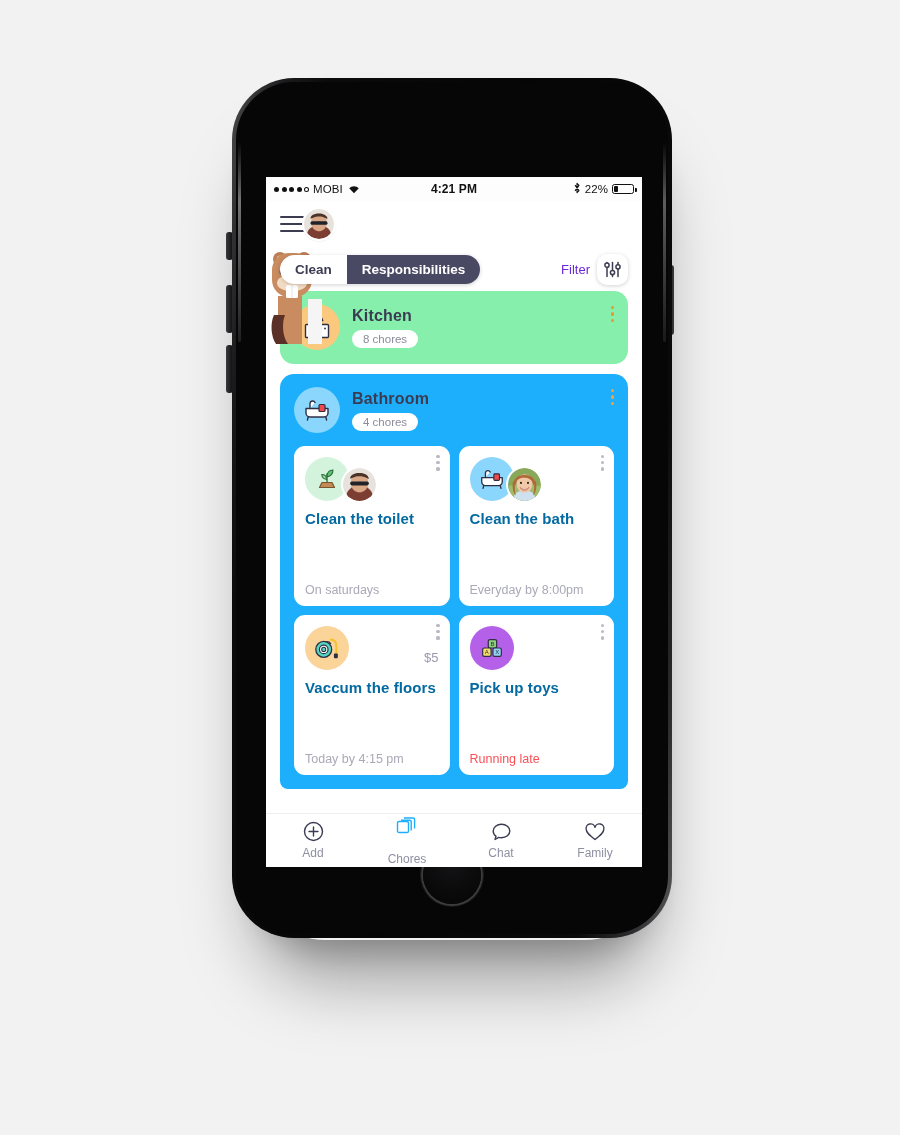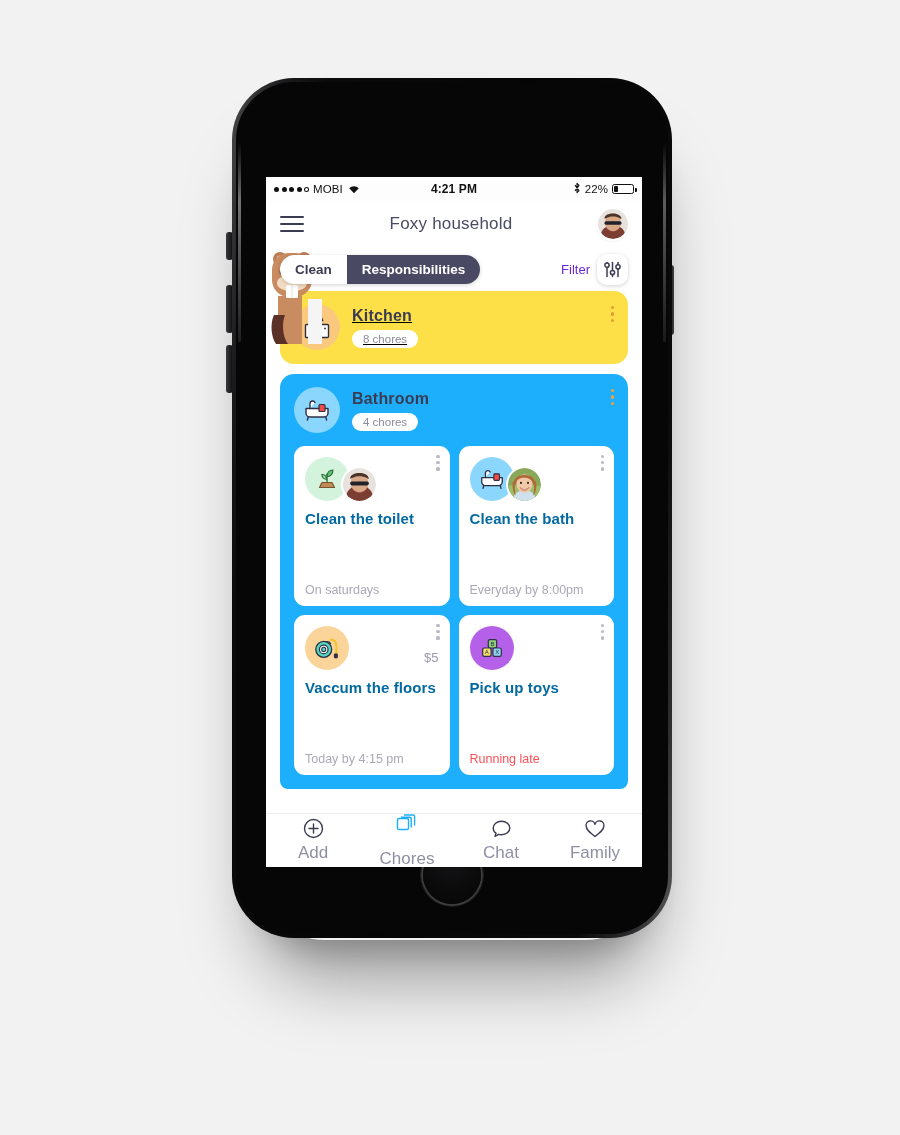--- a/index.html
+++ b/index.html
@@ -104,21 +104,21 @@
   .seg{ padding:7px 15px; font-size:13.5px; font-weight:bold; color:#3b3b52; cursor:pointer; white-space:nowrap;}
   .seg.active{ background:#4a4963; color:#fff; }
   .filter-wrap{ margin-left:auto; display:flex; align-items:center; gap:7px; z-index:3;}
   .filter-label{ font-size:13px; color:#6d28d9; }
   .filter-btn{ width:31px; height:31px; border-radius:10px; background:#fff;
     box-shadow:0 1px 4px rgba(0,0,0,.18); display:flex; align-items:center; justify-content:center; cursor:pointer;}
 
   
   .content{ position:relative; padding:0 14px; }
   .group{ border-radius:14px; padding:13px 14px 14px; position:relative; margin-bottom:10px; }
-  .group.kitchen{ background:#fde047;text-decoration:underline; }
+  .group.kitchen{ background:#86efac; }
   .group.bathroom{ background:#1eaffc; border-radius:14px 14px 8px 8px; padding-bottom:14px;}
   .group-head{ display:flex; align-items:center; gap:12px; position:relative; }
   .group-icon{ width:46px; height:46px; border-radius:50%; display:flex; align-items:center; justify-content:center; flex:0 0 auto;}
   .group.kitchen .group-icon{ background:#fbc97e; }
   .group.bathroom .group-icon{ background:#8bd6fd; }
   .group-texts{ display:flex; flex-direction:column; gap:5px; }
   .group-title{ font-size:16px; font-weight:bold; color:#3b3b52; letter-spacing:.2px;}
   .chip{ background:#fff; border-radius:11px; padding:3px 11px; font-size:11.5px; color:#8b8b9c; align-self:flex-start;}
   .kebab{ position:absolute; right:0; top:2px; display:flex; flex-direction:column; gap:3px; cursor:pointer;}
   .kebab i{ width:3.4px; height:3.4px; border-radius:50%; display:block; }
@@ -137,21 +137,21 @@
   .chore-kebab{ position:absolute; right:10px; top:9px; display:flex; flex-direction:column; gap:3px; cursor:pointer;}
   .chore-kebab i{ width:3.2px; height:3.2px; border-radius:50%; background:#b9b9c6; display:block;}
   .chore-title{ margin-top:9px; font-size:15px; font-weight:bold; color:#0369a1; line-height:1.25; letter-spacing:.1px;}
   .chore-sub{ margin-top:auto; font-size:12.5px; color:#a9a9b8; }
   .chore-sub.late{ color:#fb4f55; }
 
   
   .tabbar{ position:absolute; left:0; right:0; bottom:0; height:54px; background:#fff;
     border-top:1px solid #eceef0; display:flex; align-items:center; }
   .tab{ flex:1; display:flex; flex-direction:column; align-items:center; gap:4px; cursor:pointer;}
-  .tab-label{ font-size:17px; color:#8f8fa2; }
+  .tab-label{ font-size:12px; color:#8f8fa2; }
   .tab.active .tab-label{ color:#8f8fa2;margin-top:12px; }
   .tab-ico{ height:21px; display:flex; align-items:center; justify-content:center;}
 </style>
 </head>
 <body>
 
 <div class="device-shadow"></div>
 
 <div class="btn-side btn-silent"></div>
 <div class="btn-side btn-volup"></div>
@@ -197,21 +197,20 @@
             </span>
       </div>
     </div>
 
     <div class="appbar">
       <div class="hamburger">
         <span></span>
             <span></span>
             <span></span>
       </div>
-      <div class="app-title">Foxy household</div>
       <div class="avatar">
         <svg width="30" height="30" viewBox="0 0 30 30">
           <defs>
                 <clipPath id="cl1">
                   <circle cx="15" cy="15" r="15"></circle>
                 </clipPath>
               </defs>
           <g clip-path="url(#cl1)">
             <rect width="30" height="30" fill="#e8e2dc"></rect>
             <ellipse cx="15" cy="26" rx="12" ry="10" fill="#7c3d32"></ellipse>

